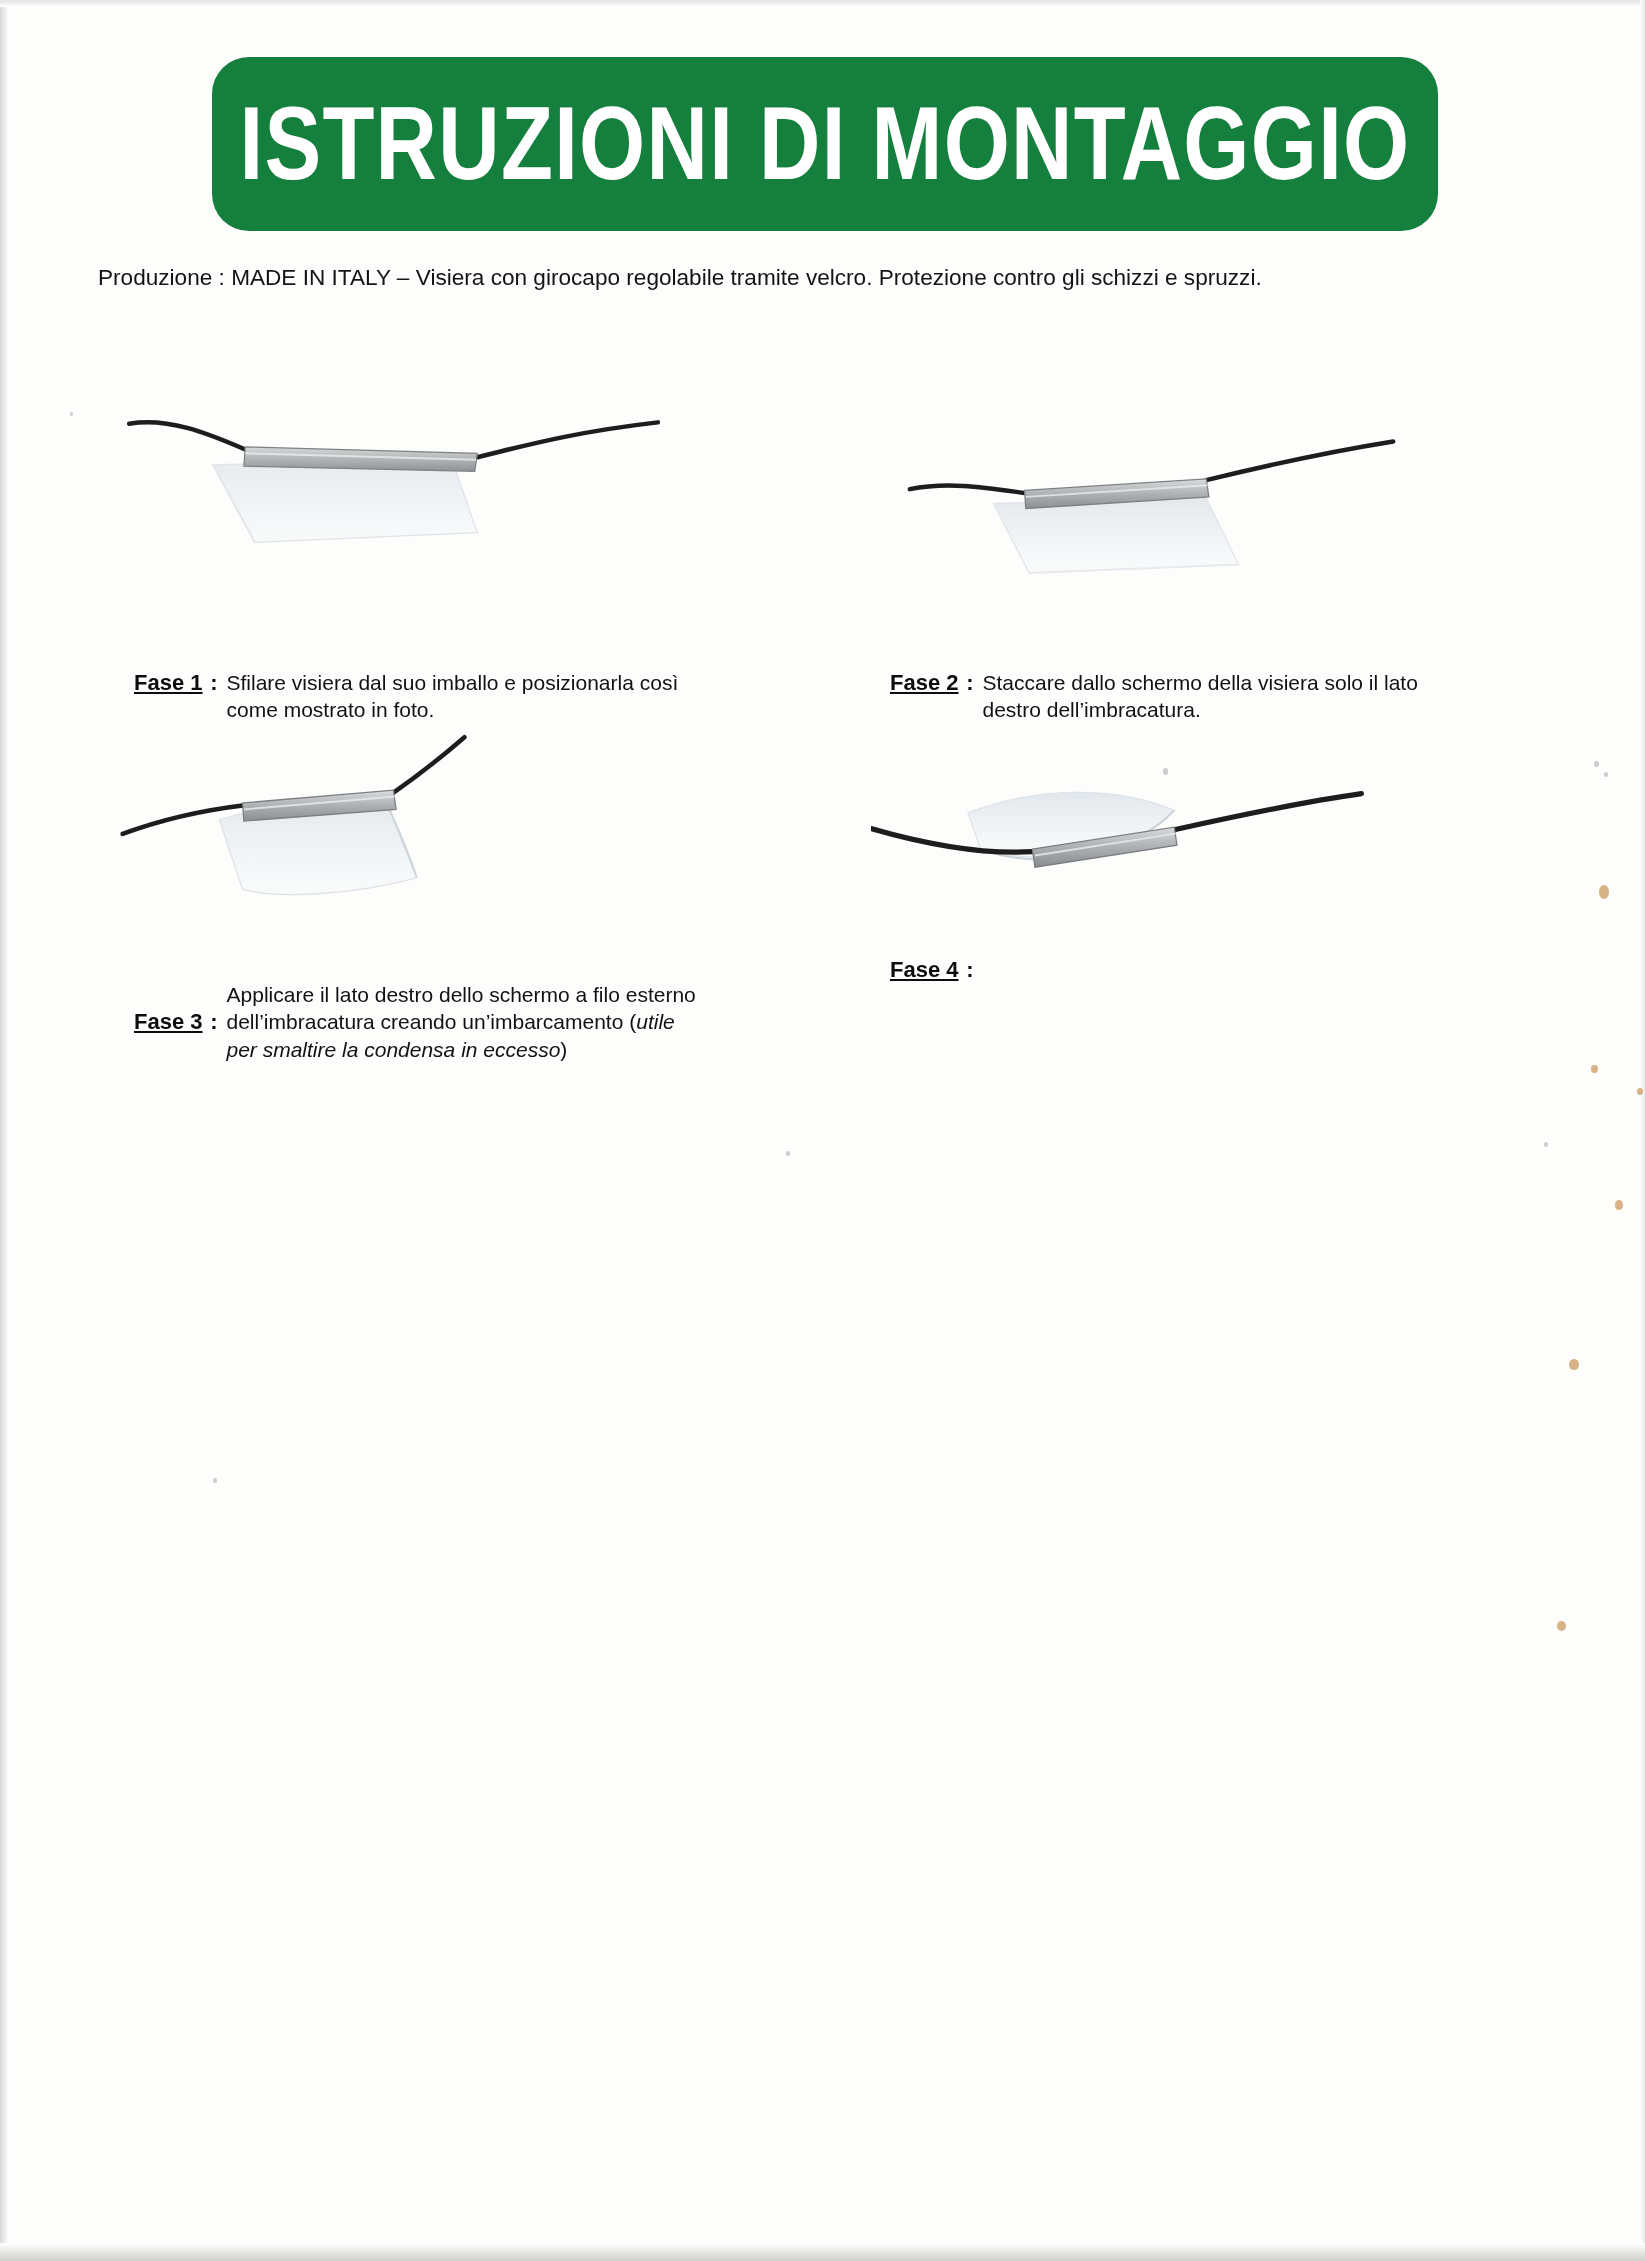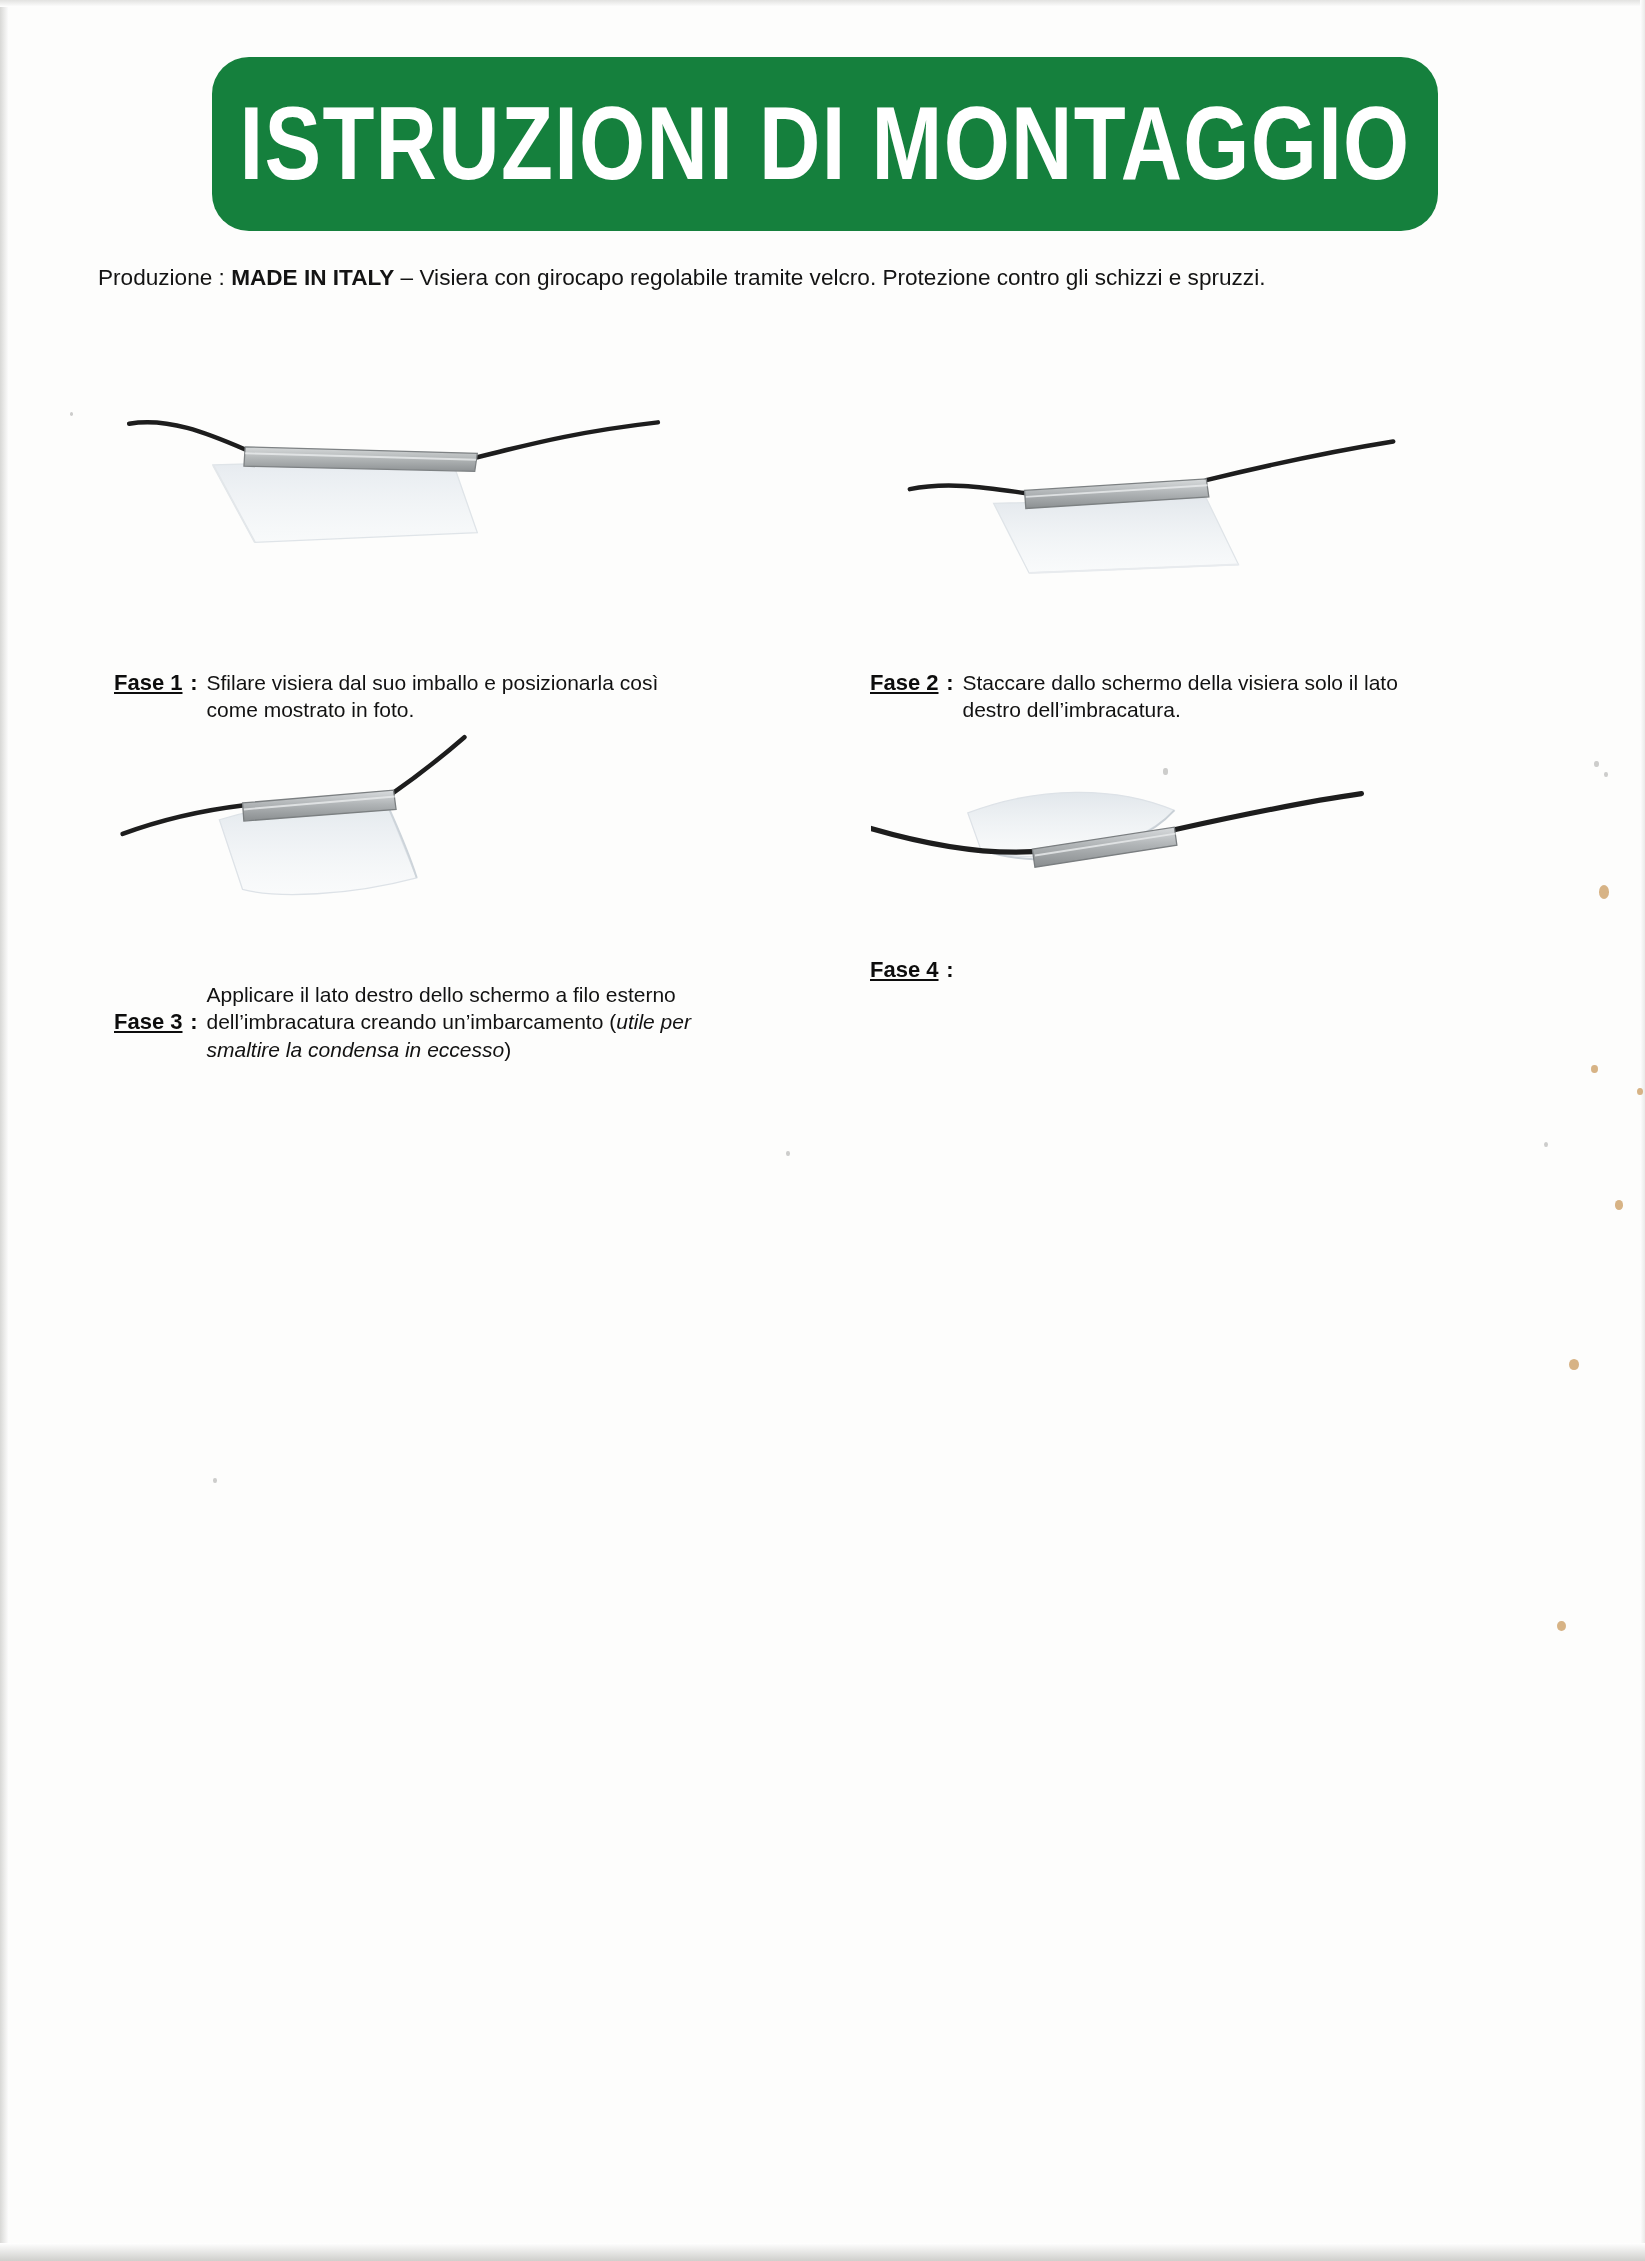--- a/index.html
+++ b/index.html
@@ -71,21 +71,21 @@
   .intro-line {
     position: absolute;
     left: 98px;
     top: 265px;
     width: 1458px;
     font-size: 22.6px;
     color: #141414;
     white-space: nowrap;
   }
   .intro-line .label { font-weight: normal; }
-  .intro-line .made { font-weight: bold; }
+  .intro-line .made { font-weight: normal; }
 
   
   .figure {
     position: absolute;
   }
   .figure svg { display: block; }
 
   
   .step {
     position: absolute;
@@ -93,20 +93,21 @@
     align-items: flex-start;
   }
   .step .step-label {
     font-size: 22px;
     font-weight: bold;
     color: #0d0d0d;
     text-decoration: underline;
     white-space: nowrap;
     margin-right: 7.7px;
     line-height: 1.28;
+    margin-left: 20px;
   }
   .step .step-colon {
     font-size: 22px;
     font-weight: bold;
     color: #0d0d0d;
     margin-right: 9px;
     line-height: 1.28;
   }
   .step .step-text {
     font-size: 21px;

